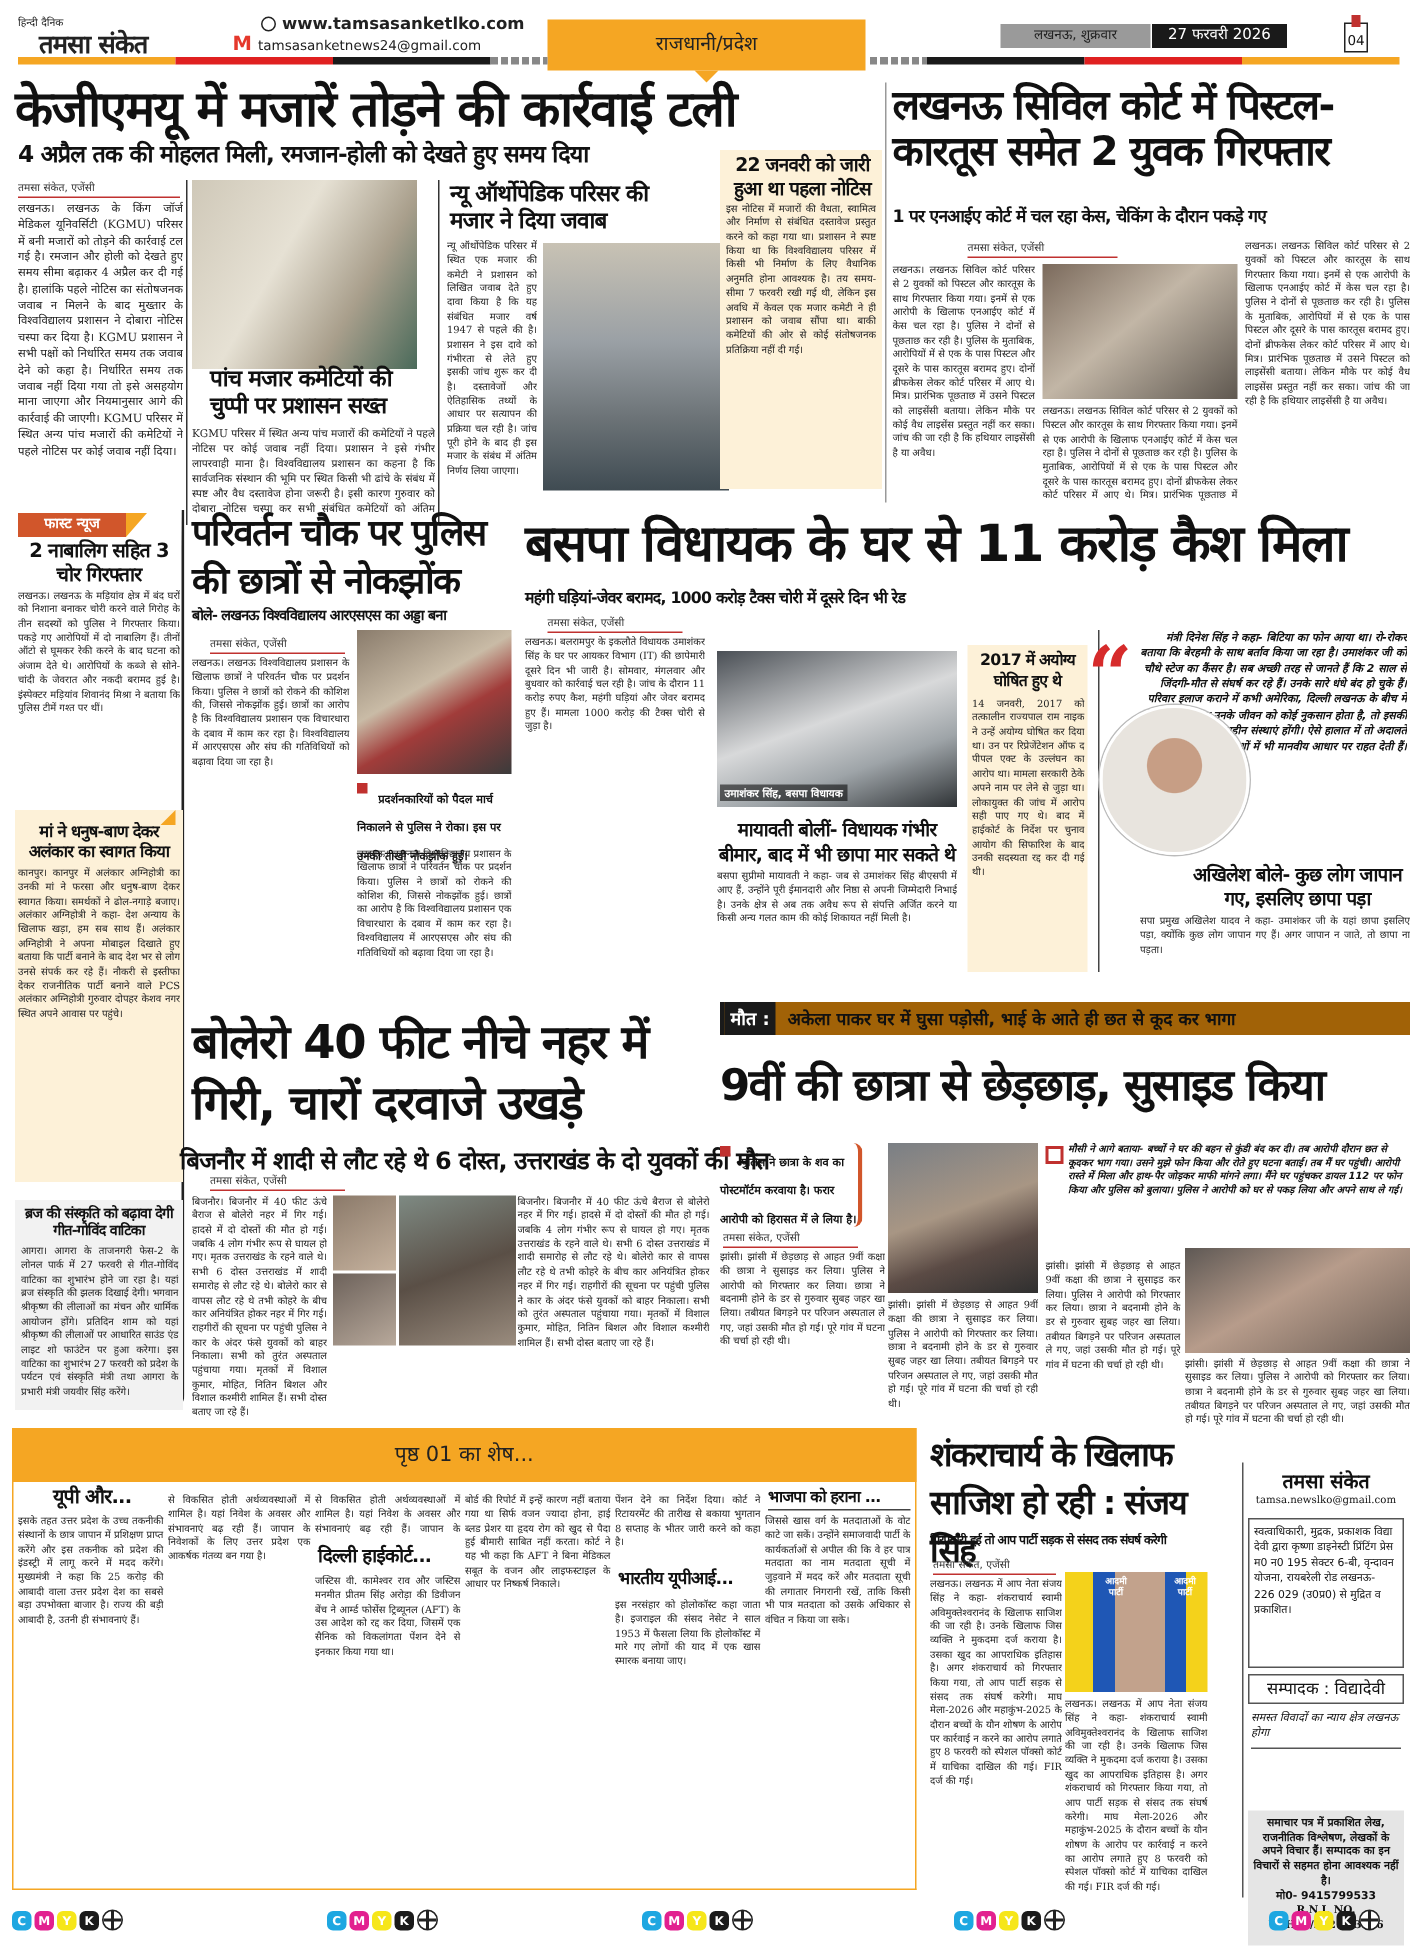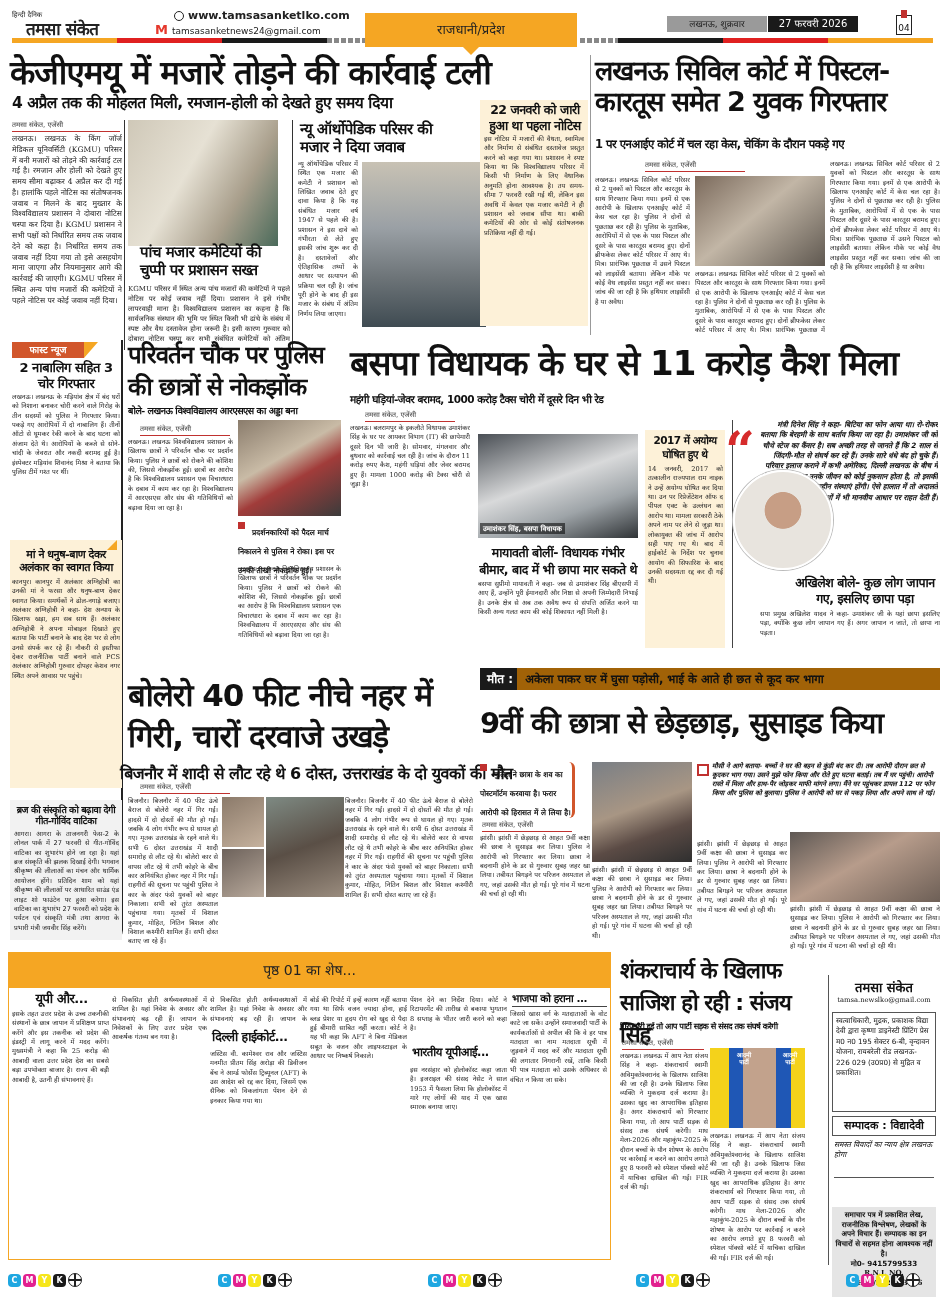--- a/index.html
+++ b/index.html
@@ -173,22 +173,22 @@
 <div class="abs photo" style="left:710px;top:1048px;width:95px;height:80px;background:linear-gradient(90deg,#f4d21b 0 20%,#1f57b5 20% 35%,#c2a28c 35% 70%,#1f57b5 70% 85%,#f4d21b 85%)">
   <div style="position:absolute;left:22px;top:4px;width:24px;font-size:6px;color:#fff;font-weight:bold;text-align:center;line-height:1.1">आदमी पार्टी</div>
   <div style="position:absolute;left:68px;top:4px;width:24px;font-size:6px;color:#fff;font-weight:bold;text-align:center;line-height:1.1">आदमी पार्टी</div>
 </div>
 <div class="abs body" style="left:710px;top:1132px;width:95px;height:135px;font-size:6.6px">लखनऊ। लखनऊ में आप नेता संजय सिंह ने कहा- शंकराचार्य स्वामी अविमुक्तेश्वरानंद के खिलाफ साजिश की जा रही है। उनके खिलाफ जिस व्यक्ति ने मुकदमा दर्ज कराया है। उसका खुद का आपराधिक इतिहास है। अगर शंकराचार्य को गिरफ्तार किया गया, तो आप पार्टी सड़क से संसद तक संघर्ष करेगी। माघ मेला-2026 और महाकुंभ-2025 के दौरान बच्चों के यौन शोषण के आरोप पर कार्रवाई न करने का आरोप लगाते हुए 8 फरवरी को स्पेशल पॉक्सो कोर्ट में याचिका दाखिल की गई। FIR दर्ज की गई।</div>
 
 <div class="abs" style="left:828px;top:975px;width:110px;height:290px;border-left:1px solid #555"></div>
 <div class="abs" style="left:832px;top:978px;width:104px;text-align:center;font-size:13px;font-weight:bold">तमसा संकेत</div>
 <div class="abs" style="left:832px;top:996px;width:104px;text-align:center;font-size:6.8px;font-family:'DejaVu Serif',serif">tamsa.newslko@gmail.com</div>
 <div class="abs" style="left:832px;top:1012px;width:104px;height:100px;border:1px solid #555;padding:3px;text-align:left;font-size:7.2px;line-height:1.45;overflow:hidden">स्वत्वाधिकारी, मुद्रक, प्रकाशक विद्या देवी द्वारा कृष्णा डाइनेस्टी प्रिंटिंग प्रेस म0 न0 195 सेक्टर 6-बी, वृन्दावन योजना, रायबरेली रोड लखनऊ- 226 029 (उ0प्र0) से मुद्रित व प्रकाशित।</div>
-<div class="abs" style="left:832px;top:1116px;width:104px;height:20px;border:1px solid #555;text-align:center;font-size:11px;font-weight:bold;line-height:18px;white-space:nowrap;overflow:hidden">सम्पादक : विद्यादेवी</div>
-<div class="abs" style="left:834px;top:1140px;width:100px;font-size:7.5px;font-style:italic;line-height:1.35;border-bottom:1px solid #555;padding-bottom:17px">समस्त विवादों का न्याय क्षेत्र लखनऊ होगा</div>
+<div class="abs" style="left:832px;top:1116px;width:104px;height:20px;border:1px solid #555;text-align:center;font-size:11px;font-weight:normal;line-height:18px;white-space:nowrap;overflow:hidden">सम्पादक : विद्यादेवी</div>
+<div class="abs" style="left:834px;top:1140px;width:100px;font-size:7.5px;font-style:italic;line-height:1.35;border-bottom:1px solid #555;padding-bottom:5px">समस्त विवादों का न्याय क्षेत्र लखनऊ होगा</div>
 <div class="abs" style="left:832px;top:1207px;width:104px;height:93px;background:#e5e5e5;padding:3px;text-align:center;font-size:7.2px;line-height:1.35;font-weight:bold">
   <div>समाचार पत्र में प्रकाशित लेख, राजनीतिक विश्लेषण, लेखकों के अपने विचार हैं। सम्पादक का इन विचारों से सहमत होना आवश्यक नहीं है।</div>
   <div>मो0- 9415799533</div>
   <div style="font-family:'DejaVu Serif',serif;font-size:7px">R.N.I. NO. UPHIN/2021/83676</div>
 </div>
 
 <div class="cmyk" style="left:8px;top:1273px">
   <span style="background:#1ea7e1">C</span>
     <span style="background:#e2218f">M</span>
     <span style="background:#f6e61a">Y</span>

